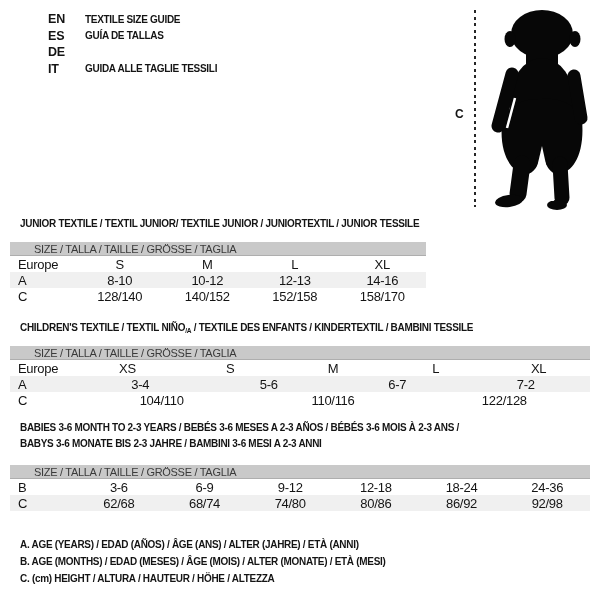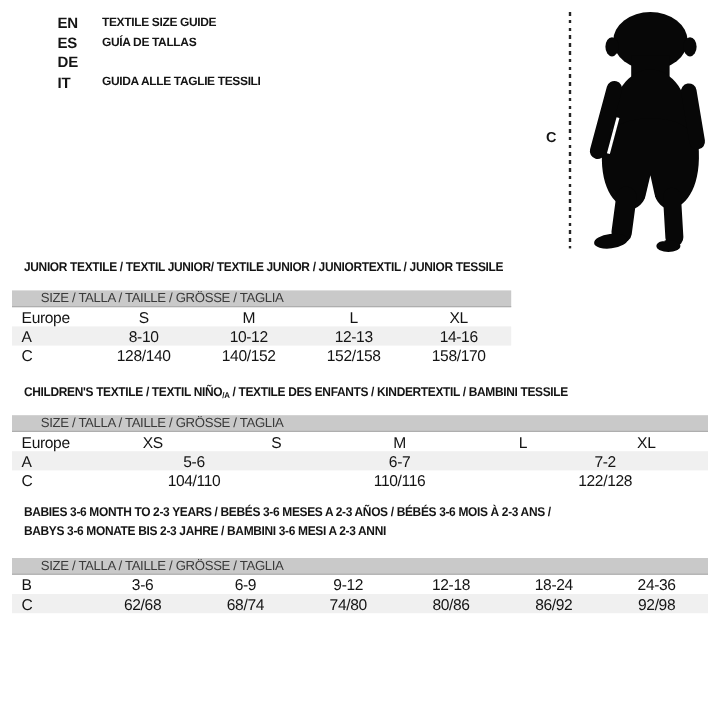--- a/index.html
+++ b/index.html
@@ -146,20 +146,21 @@
     <div class="row">
       <span class="lbl">Europe</span>
       <span class="val">XS</span>
       <span class="val">S</span>
       <span class="val">M</span>
       <span class="val">L</span>
       <span class="val">XL</span>
     </div>
     <div class="row stripe">
       <span class="lbl">A</span>
+      <span class="val">3-4</span>
       <span class="val">5-6</span>
       <span class="val">6-7</span>
       <span class="val">7-2</span>
     </div>
     <div class="row">
       <span class="lbl">C</span>
       <span class="val">104/110</span>
       <span class="val">110/116</span>
       <span class="val">122/128</span>
     </div>
@@ -184,14 +185,19 @@
       <span class="lbl">C</span>
       <span class="val">62/68</span>
       <span class="val">68/74</span>
       <span class="val">74/80</span>
       <span class="val">80/86</span>
       <span class="val">86/92</span>
       <span class="val">92/98</span>
     </div>
   </div>
 
+  <div class="legend">
+    <div class="legend-line">A. AGE (YEARS) / EDAD (AÑOS) / ÂGE (ANS) / ALTER (JAHRE) / ETÀ (ANNI)</div>
+    <div class="legend-line">B. AGE (MONTHS) / EDAD (MESES) / ÂGE (MOIS) / ALTER (MONATE) / ETÀ (MESI)</div>
+    <div class="legend-line">C. (cm) HEIGHT / ALTURA / HAUTEUR / HÖHE / ALTEZZA</div>
+  </div>
 
 </div>
 
 </body></html>

